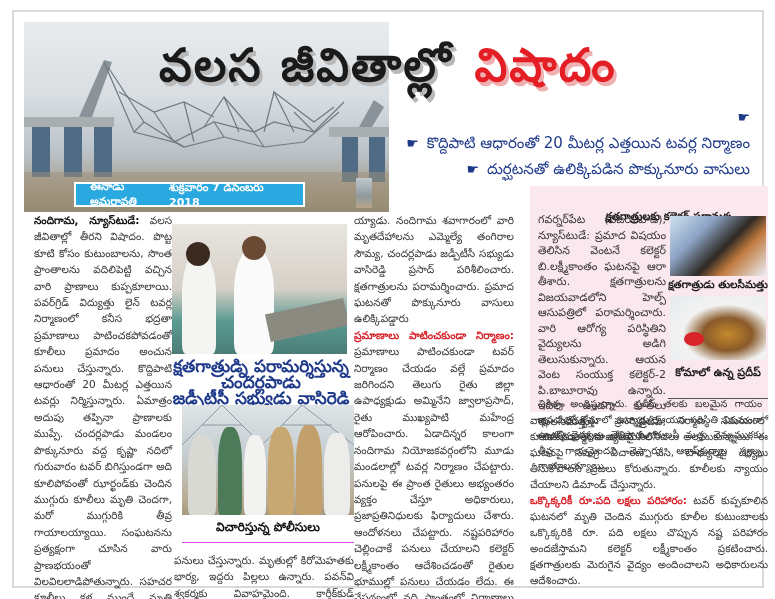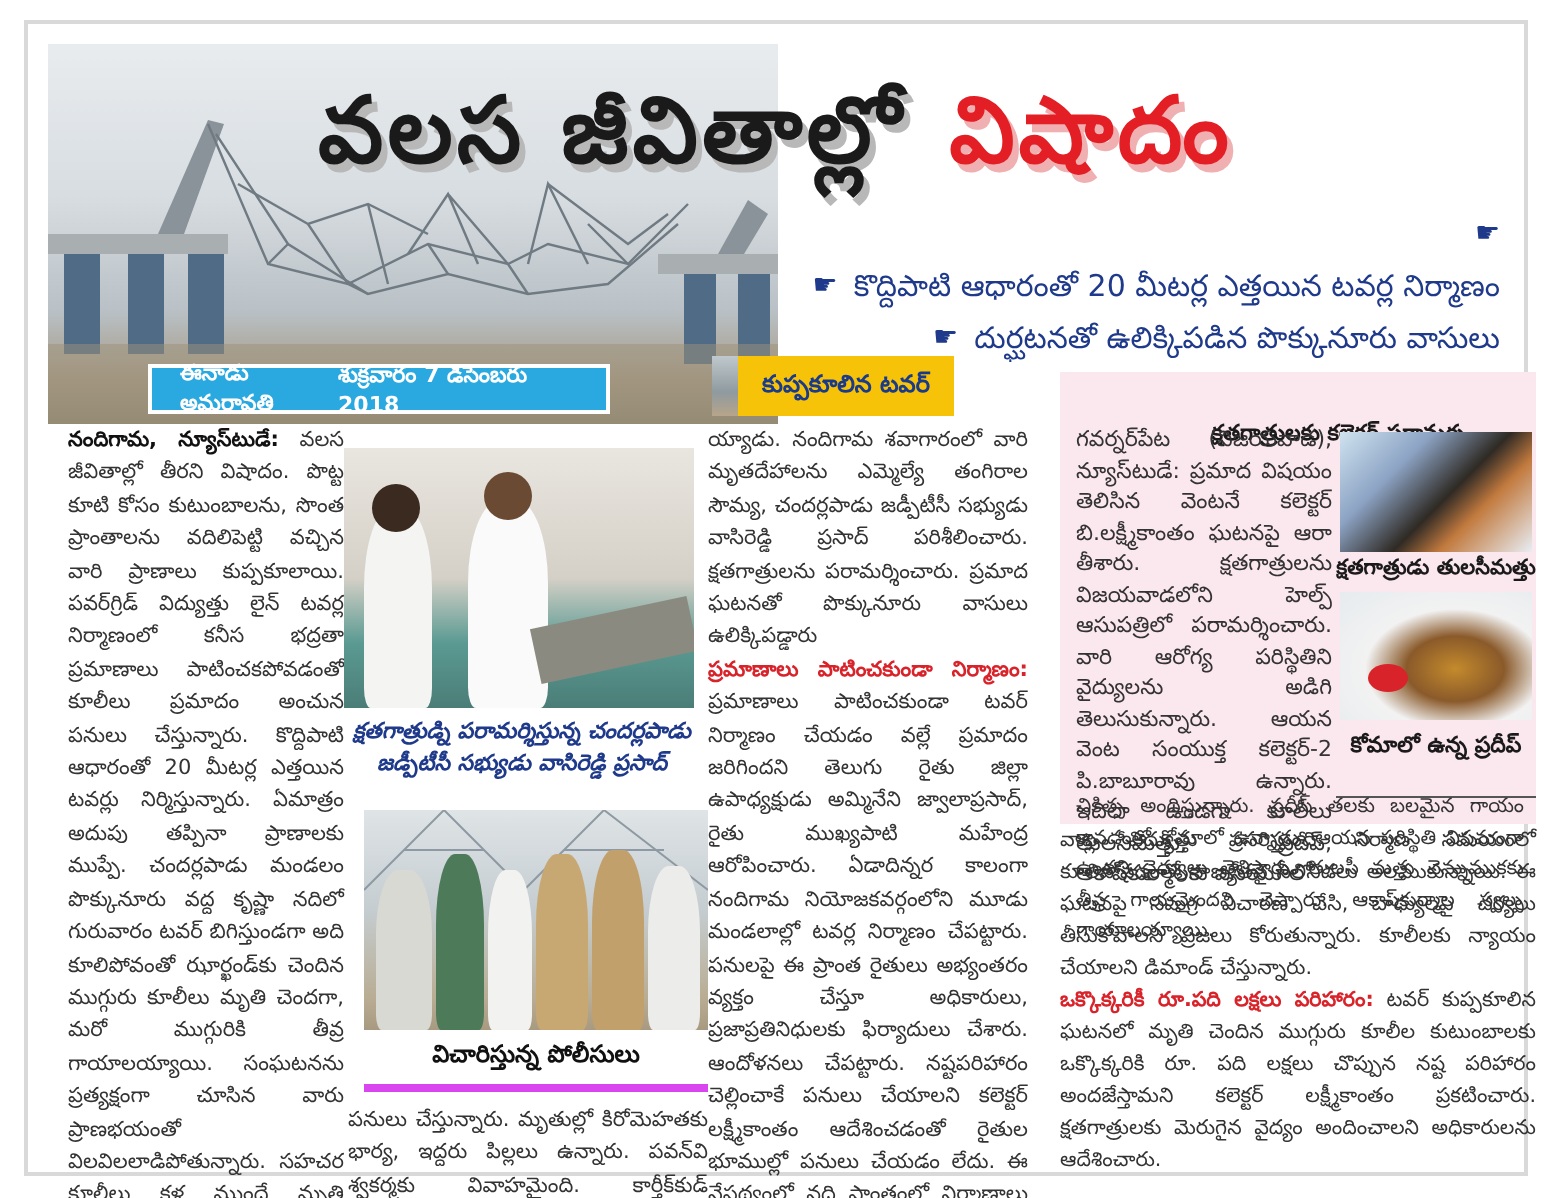--- a/index.html
+++ b/index.html
@@ -62,31 +62,31 @@
     .col3 .sub { color: #d8232a; font-weight: bold; }
 
     
     .photo1 {
       position: absolute; left: 158px; top: 212px; width: 175px; height: 130px;
       background: linear-gradient(180deg, #e9e6e0 0%, #d5d0c7 50%, #5a9a92 75%, #4b7d77 100%);
       overflow: hidden;
     }
     .cap1 {
       position: absolute; left: 158px; top: 346px; width: 178px; text-align: center;
-      color: #1f3a8a; font-size: 11px; line-height: 16px; font-weight: bold; font-style: italic;
+      color: #1f3a8a; font-size: 17px; line-height: 16px; font-weight: bold;
     }
     .photo2 {
       position: absolute; left: 168px; top: 393px; width: 172px; height: 110px;
       background: linear-gradient(180deg, #dfe4e6 0%, #c5cdd1 45%, #b9ad94 85%, #a89a80 100%);
       overflow: hidden;
     }
     .cap2 {
       position: absolute; left: 168px; top: 506px; width: 172px; text-align: center;
       color: #111; font-size: 12px; font-weight: bold; line-height: 18px;
-      border-bottom: 4px solid #d946ef; padding-bottom: 6px;
+      border-bottom: 1px solid #d946ef; padding-bottom: 6px;
     }
     .col2b { left: 160px; top: 540px; width: 180px; font-size: 10.5px; line-height: 16.4px; }
 
     .person { position: absolute; border-radius: 40% 40% 10% 10%; }
 
     
     .pink {
       position: absolute; left: 516px; top: 174px; width: 238px; height: 226px;
       background: #fbe7ee;
     }
@@ -155,21 +155,20 @@
       <span class="hand">☛</span>
       <span>కొద్దిపాటి ఆధారంతో 20 మీటర్ల ఎత్తయిన టవర్ల నిర్మాణం</span>
     </div>
     <div class="bl">
       <span class="hand">☛</span>
       <span>దుర్ఘటనతో ఉలిక్కిపడిన పొక్కునూరు వాసులు</span>
     </div>
   </div>
 
   <div class="tag-photo"></div>
-  <div class="tag">కుప్పకూలిన టవర్</div>
 
   <div class="col col1">
     <p><b class="place">నందిగామ, న్యూస్‌టుడే:</b> <span>వలస జీవితాల్లో తీరని విషాదం. పొట్ట కూటి కోసం కుటుంబాలను, సొంత ప్రాంతాలను వదిలిపెట్టి వచ్చిన వారి ప్రాణాలు కుప్పకూలాయి. పవర్‌గ్రిడ్ విద్యుత్తు లైన్ టవర్ల నిర్మాణంలో కనీస భద్రతా ప్రమాణాలు పాటించకపోవడంతో కూలీలు ప్రమాదం అంచున పనులు చేస్తున్నారు. కొద్దిపాటి ఆధారంతో 20 మీటర్ల ఎత్తయిన టవర్లు నిర్మిస్తున్నారు. ఏమాత్రం అదుపు తప్పినా ప్రాణాలకు ముప్పే. చందర్లపాడు మండలం పొక్కునూరు వద్ద కృష్ణా నదిలో గురువారం టవర్ బిగిస్తుండగా అది కూలిపోవంతో ఝార్ఖండ్‌కు చెందిన ముగ్గురు కూలీలు మృతి చెందగా, మరో ముగ్గురికి తీవ్ర గాయాలయ్యాయి. సంఘటనను ప్రత్యక్షంగా చూసిన వారు ప్రాణభయంతో విలవిలలాడిపోతున్నారు. సహచర కూలీలు కళ్ల ముందే మృతి చెందడంతో కన్నీరు మున్నీరవుతున్నారు. పొక్కునూరు సమీపంలో నది ప్రాంతంలో ఎత్తిపోతల పథకం వద్ద గుడారాలు వేసుకుని</span></p>
   </div>
 
   <div class="photo1">
     <div class="person" style="left:10px;top:30px;width:34px;height:100px;background:#f4f4f2;"></div>
     <div class="person" style="left:14px;top:18px;width:24px;height:24px;background:#3b2a20;border-radius:50%;"></div>
     <div class="person" style="left:62px;top:26px;width:40px;height:104px;background:#fafafa;"></div>
     <div class="person" style="left:70px;top:12px;width:24px;height:24px;background:#6b4a34;border-radius:50%;"></div>

